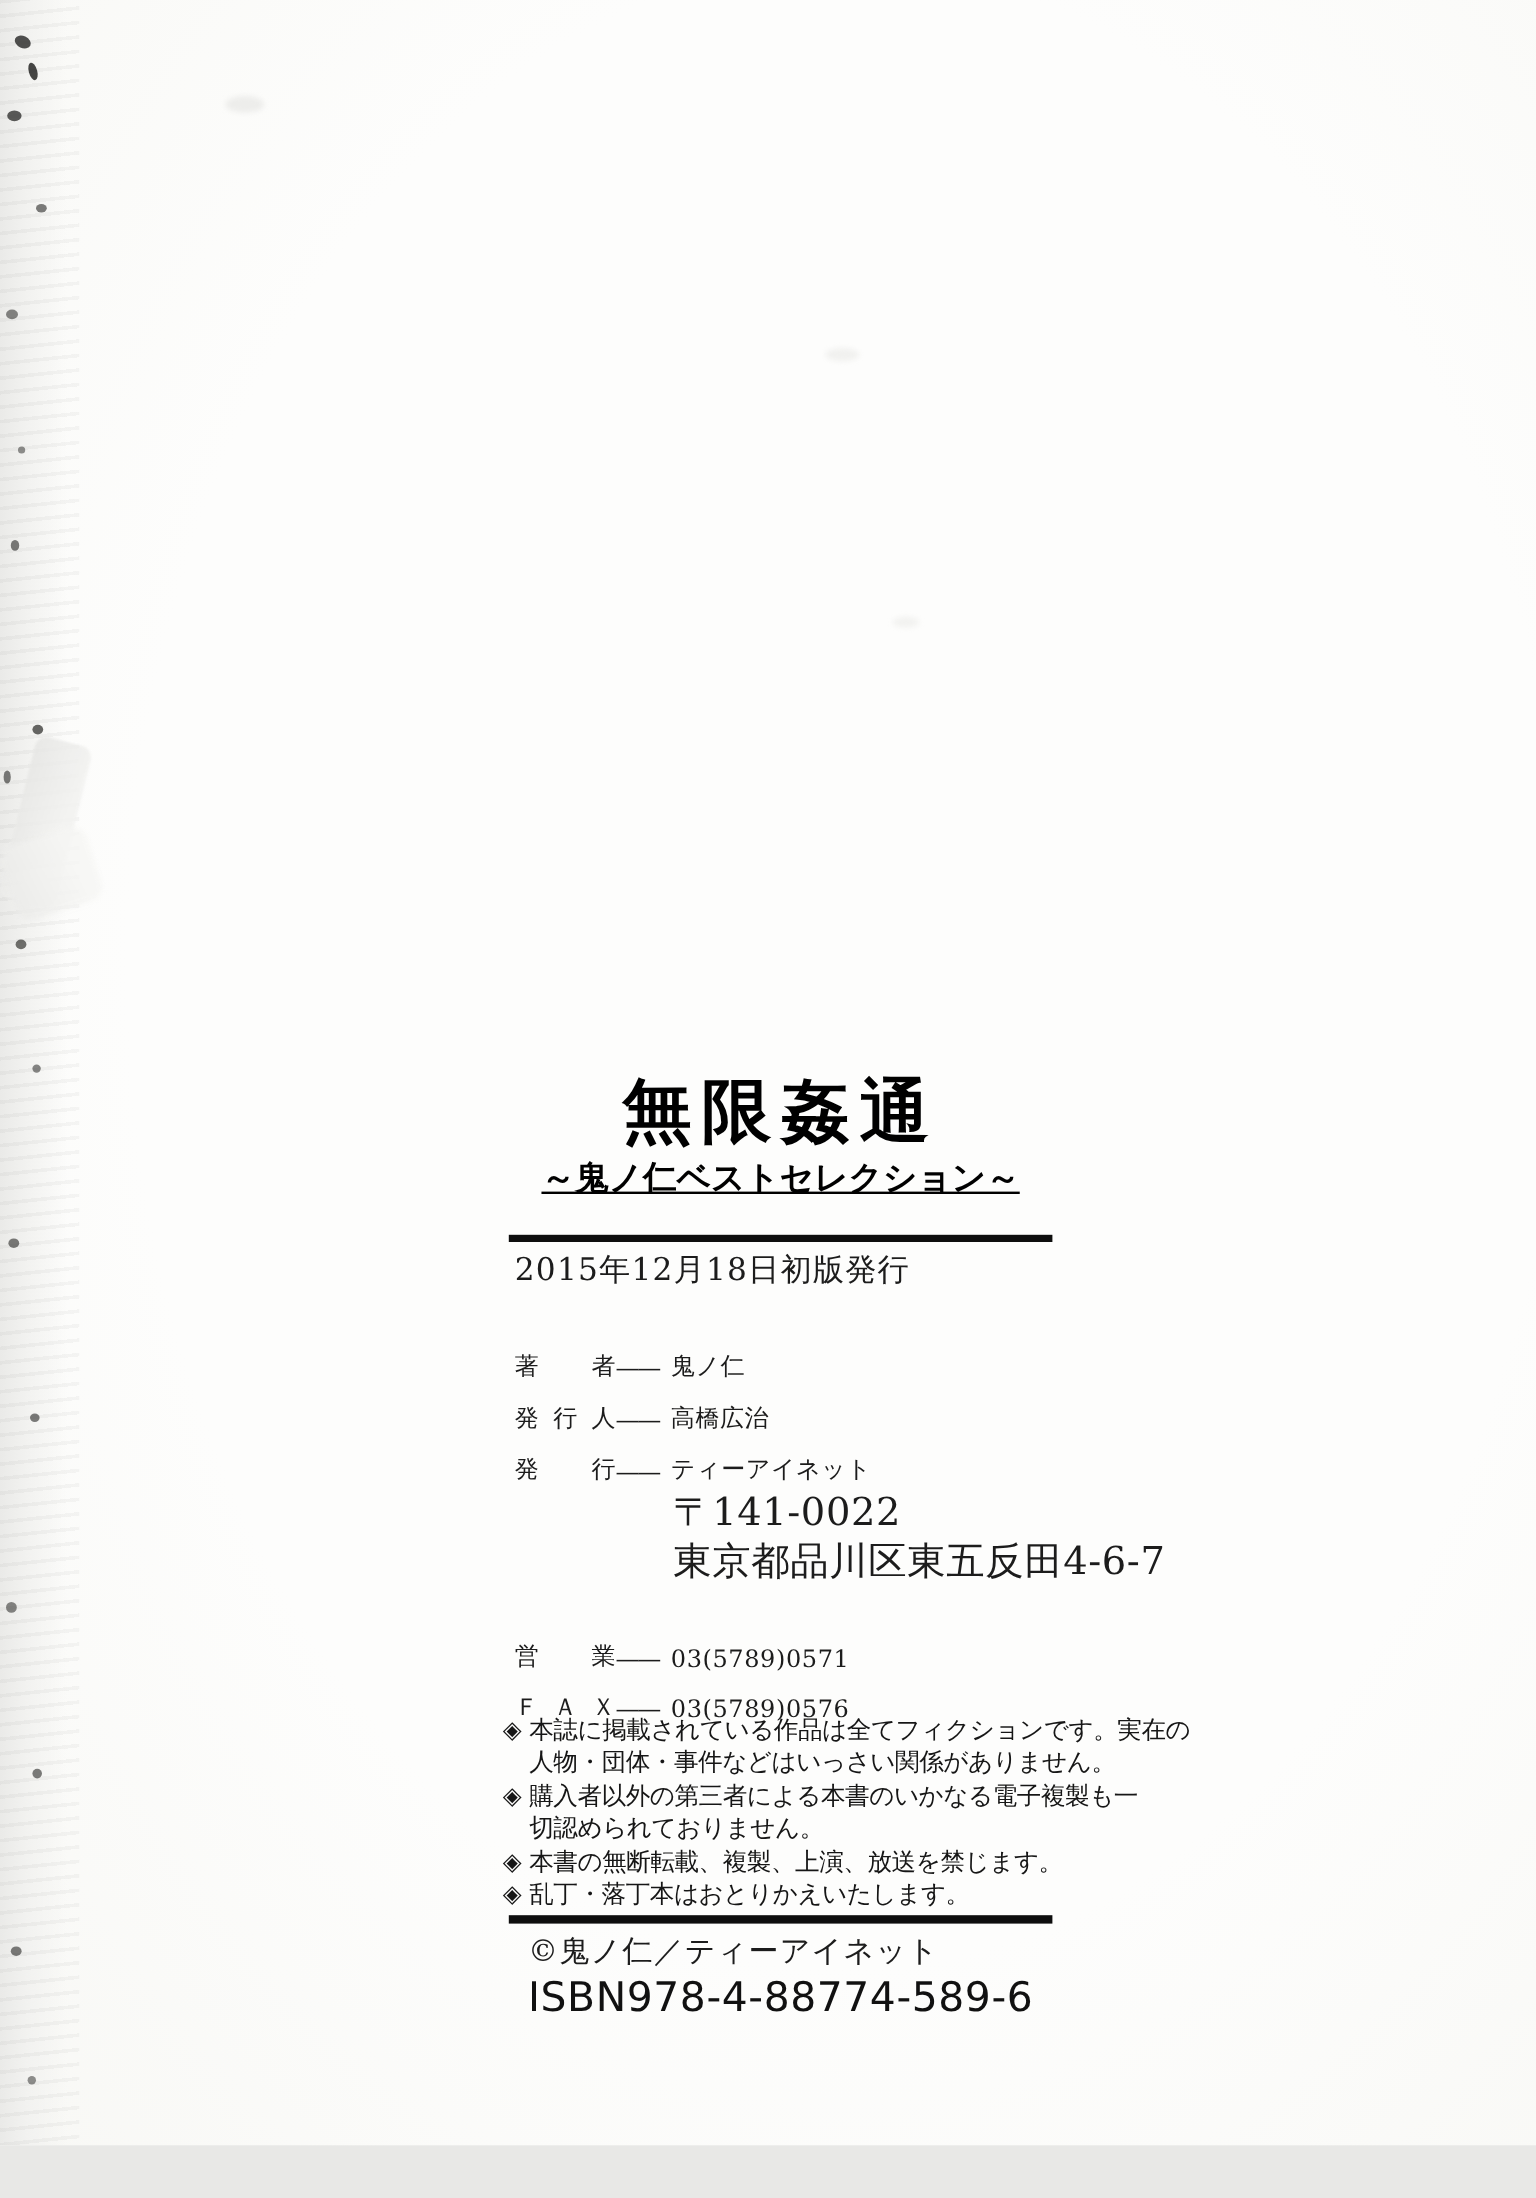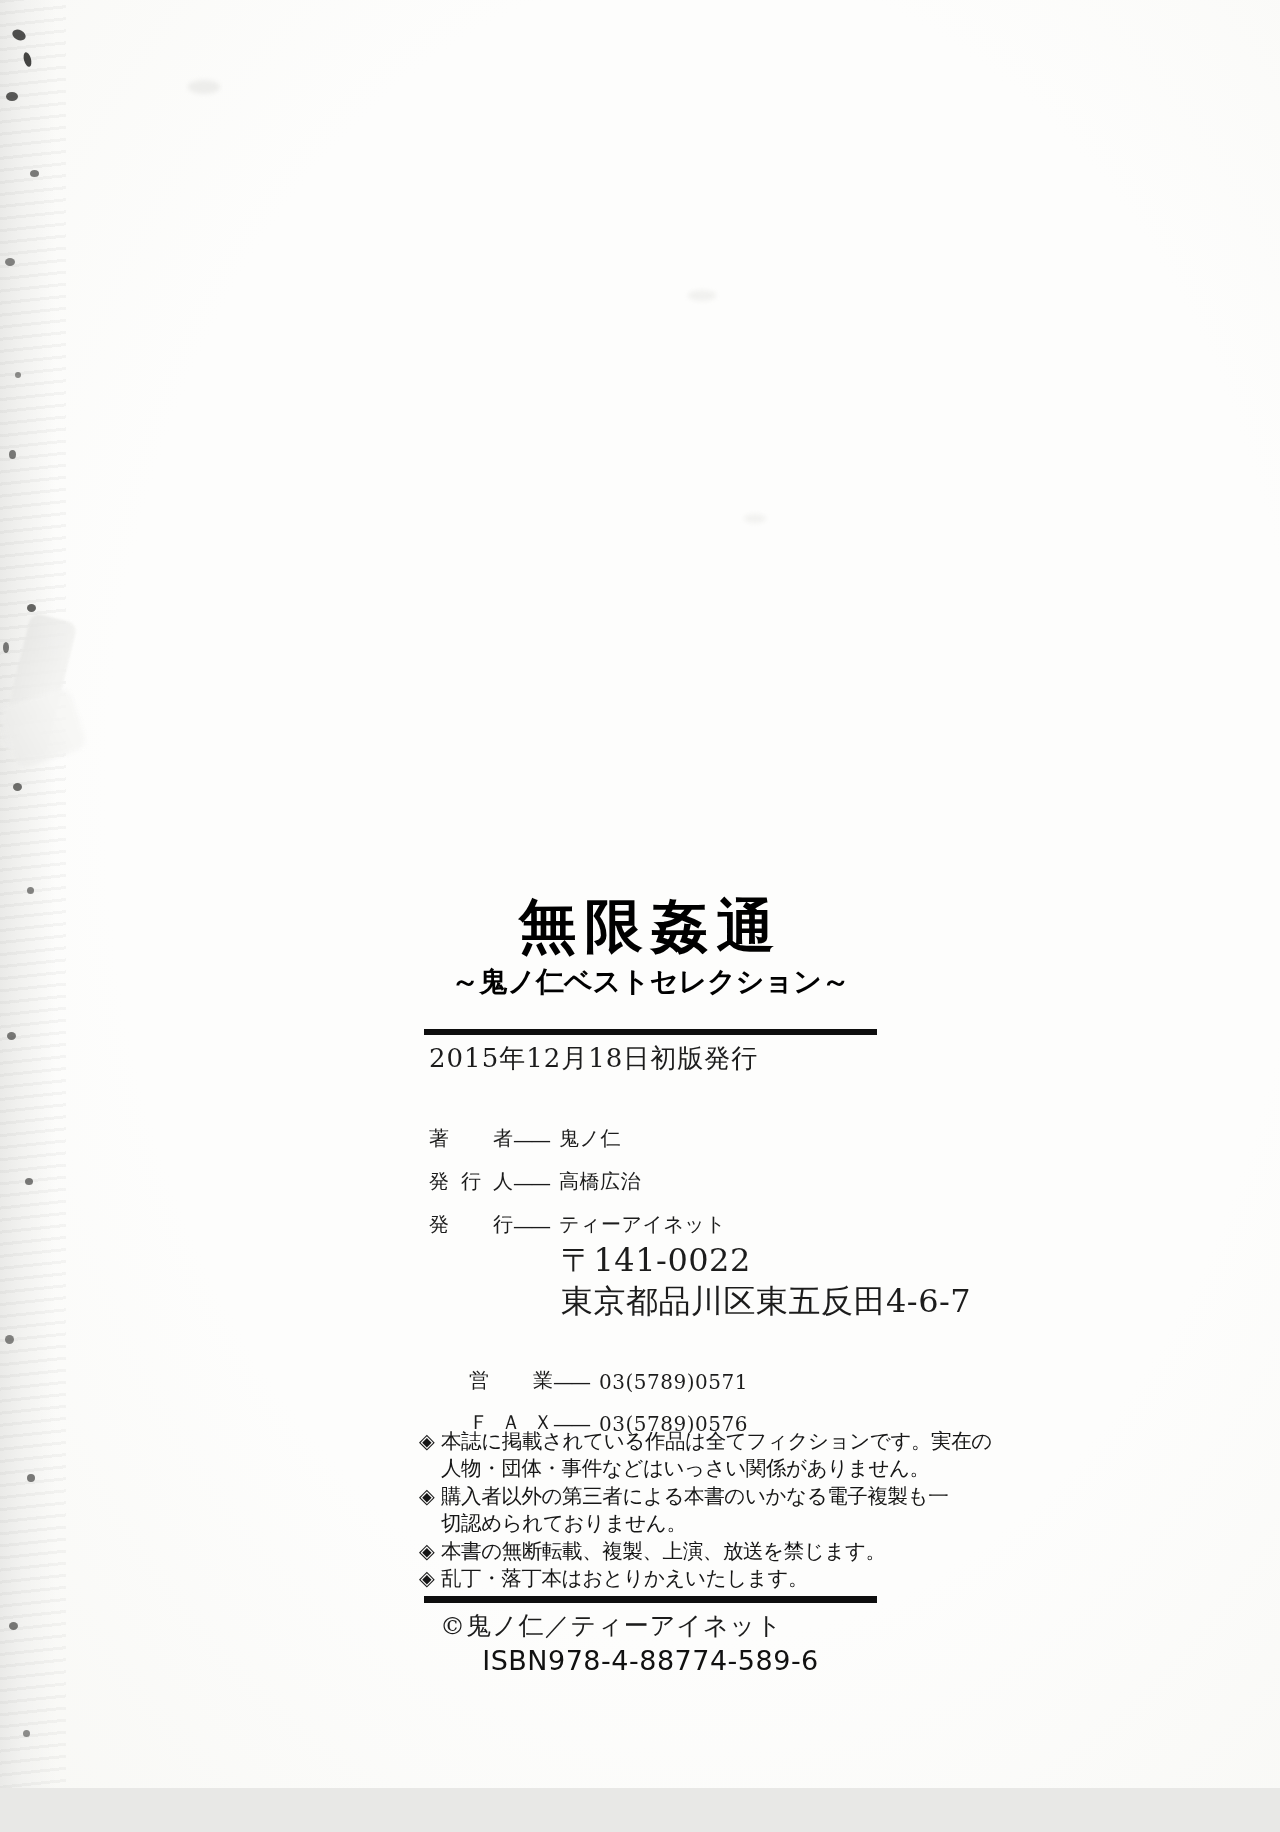--- a/index.html
+++ b/index.html
@@ -40,50 +40,50 @@
   }
 
   
   .title-block { position: absolute; left: 423px; top: 894px; width: 455px; text-align: center; }
   .book-title {
     font-size: 58px; font-weight: 900; letter-spacing: 8px; line-height: 1.12;
     color: #000; white-space: nowrap;
   }
   .book-subtitle {
     font-size: 28px; font-weight: 700; letter-spacing: 0px; margin-top: 4px;
-    color: #000; white-space: nowrap;
+    color: #000; white-space: nowrap; text-decoration: underline;
   }
   .rule { position: absolute; left: 424px; width: 453px; background: #0e0e0e; }
   .rule-top { top: 1029px; height: 6px; }
   .rule-bottom { top: 1596px; height: 7px; }
 
   .edition-date { position: absolute; left: 429px; top: 1041px; font-size: 26px; letter-spacing: 1px; }
 
   .pub-rows { position: absolute; left: 429px; top: 1109px; width: 450px; }
   .contact-rows { position: absolute; left: 429px; top: 1352px; width: 450px; }
   .info-row { height: 43px; display: flex; align-items: flex-end; font-size: 20px; }
-  .contact-rows .info-row { height: 42px; margin-left: 40px; }
+  .contact-rows .info-row { height: 42px; }
   .row-label { display: inline-block; width: 84px; text-align: justify; text-align-last: justify; }
   .row-dash {
     display: inline-block; width: 44px; margin: 0 2px 0 0;
     overflow: hidden; white-space: nowrap; letter-spacing: -2px; flex: 0 0 44px;
   }
   .row-value { white-space: nowrap; letter-spacing: 0.5px; }
 
   .address-block { position: absolute; left: 561px; top: 1240px; font-size: 32px; line-height: 41px; letter-spacing: 0.5px; }
 
   .notices { position: absolute; left: 419px; top: 1428px; width: 468px; font-size: 20.5px; line-height: 27.4px; color: #161616; }
   .notice-line { position: relative; padding-left: 22px; white-space: nowrap; letter-spacing: -0.4px; }
   .notice-marker { position: absolute; left: 0; top: 0; }
 
   .copyright { position: absolute; left: 440px; top: 1609px; font-size: 25px; letter-spacing: 1px; }
   .isbn {
     position: absolute; left: 423px; top: 1645px; width: 455px; text-align: center;
     font-family: "DejaVu Sans", "Liberation Sans", sans-serif;
-    font-size: 27px; letter-spacing: 0.5px; color: #111;
+    font-size: 34px; letter-spacing: 0.5px; color: #111;
   }
 </style>
 </head>
 <body>
 
 <div class="page">
 
   <div class="edge-strip"></div>
   <div class="edge-texture"></div>
   <div class="fold"></div>

